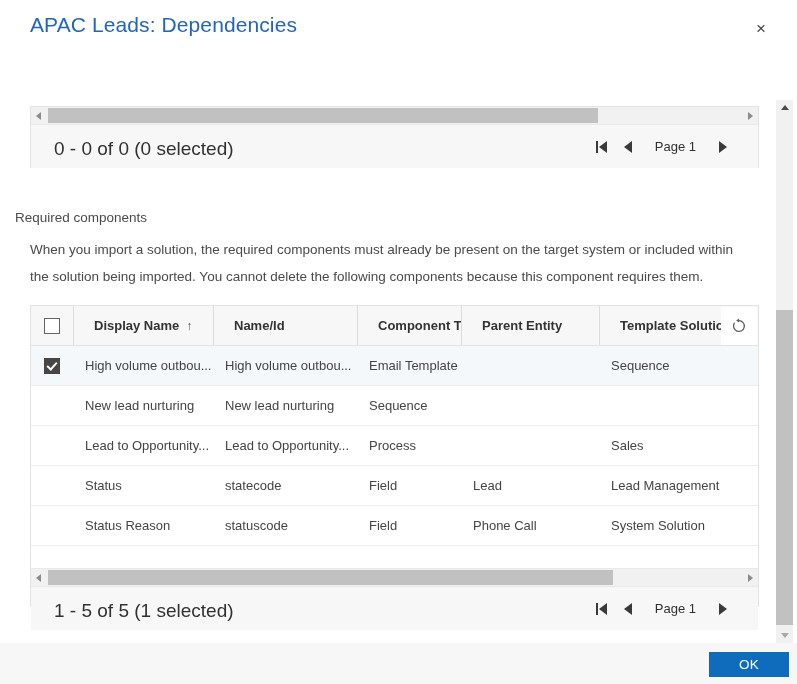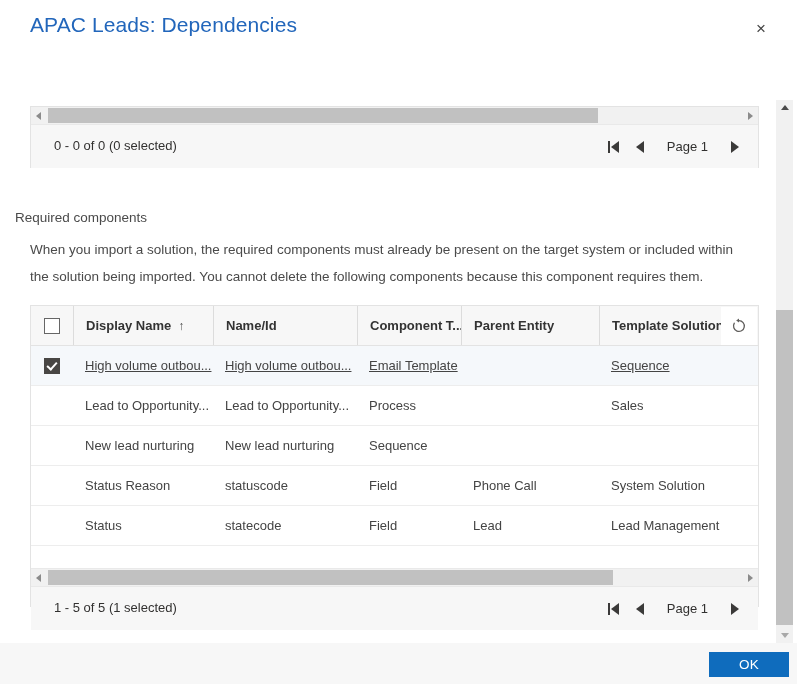--- a/index.html
+++ b/index.html
@@ -168,27 +168,27 @@
   
   .pager {
     position: relative;
     height: 43px;
     background: #f7f7f7;
   }
   .pager-count {
     position: absolute;
     left: 23px;
     top: 13px;
-    font-size: 13px;
+    font-size: 19px;
     color: #323130;
     white-space: nowrap;
   }
   .pager-controls {
     position: absolute;
-    right: 10px;
+    right: 22px;
     top: 0;
     height: 43px;
     display: flex;
     align-items: center;
     gap: 0;
   }
   .pager-btn {
     width: 26px;
     height: 30px;
     display: flex;
@@ -263,21 +263,21 @@
     color: #333333;
     text-align: left;
     padding: 0;
     vertical-align: middle;
     position: relative;
   }
   .th-inner {
     display: flex;
     align-items: center;
     height: 39px;
-    padding-left: 12px;
+    padding-left: 20px;
     border-left: 1px solid #dcdcdc;
     white-space: nowrap;
     overflow: hidden;
   }
   .sort-arrow {
     margin-left: 7px;
     font-size: 12px;
     color: #4a4a4a;
   }
   .col-check { width: 42px; }
@@ -324,21 +324,21 @@
     border-bottom: 1px solid #ededed;
     font-size: 13px;
     color: #444444;
     padding: 0 0 0 12px;
     vertical-align: middle;
     white-space: nowrap;
     overflow: hidden;
     text-overflow: ellipsis;
   }
   table.dep-table tbody td.cb-td { padding: 0; }
-  table.dep-table tbody tr.selected td { background: #f5f8fb; text-decoration: underline; }
+  table.dep-table tbody tr.selected td { background: #f5f8fb; }
 
   
   .refresh-box {
     position: absolute;
     right: 1px;
     top: 1px;
     width: 36px;
     height: 38px;
     background: #ffffff;
     display: flex;
@@ -490,61 +490,61 @@
             <td>Email Template</td>
             <td></td>
             <td>Sequence</td>
           </tr>
           <tr>
             <td class="cb-td">
               <div class="checkbox-cell">
                 <span class="cb" style="visibility:hidden"></span>
               </div>
             </td>
+            <td>New lead nurturing</td>
+            <td>New lead nurturing</td>
+            <td>Sequence</td>
+            <td></td>
+            <td></td>
+          </tr>
+          <tr>
+            <td class="cb-td">
+              <div class="checkbox-cell">
+                <span class="cb" style="visibility:hidden"></span>
+              </div>
+            </td>
             <td>Lead to Opportunity...</td>
             <td>Lead to Opportunity...</td>
             <td>Process</td>
             <td></td>
             <td>Sales</td>
           </tr>
           <tr>
             <td class="cb-td">
               <div class="checkbox-cell">
                 <span class="cb" style="visibility:hidden"></span>
               </div>
             </td>
-            <td>New lead nurturing</td>
-            <td>New lead nurturing</td>
-            <td>Sequence</td>
-            <td></td>
-            <td></td>
+            <td>Status</td>
+            <td>statecode</td>
+            <td>Field</td>
+            <td>Lead</td>
+            <td>Lead Management</td>
           </tr>
           <tr>
             <td class="cb-td">
               <div class="checkbox-cell">
                 <span class="cb" style="visibility:hidden"></span>
               </div>
             </td>
             <td>Status Reason</td>
             <td>statuscode</td>
             <td>Field</td>
             <td>Phone Call</td>
             <td>System Solution</td>
-          </tr>
-          <tr>
-            <td class="cb-td">
-              <div class="checkbox-cell">
-                <span class="cb" style="visibility:hidden"></span>
-              </div>
-            </td>
-            <td>Status</td>
-            <td>statecode</td>
-            <td>Field</td>
-            <td>Lead</td>
-            <td>Lead Management</td>
           </tr>
         </tbody>
       </table>
 
       <div class="grid-spacer"></div>
 
       <div class="hscroll">
         <div class="hscroll-arrow left">
             <i></i>
           </div>

